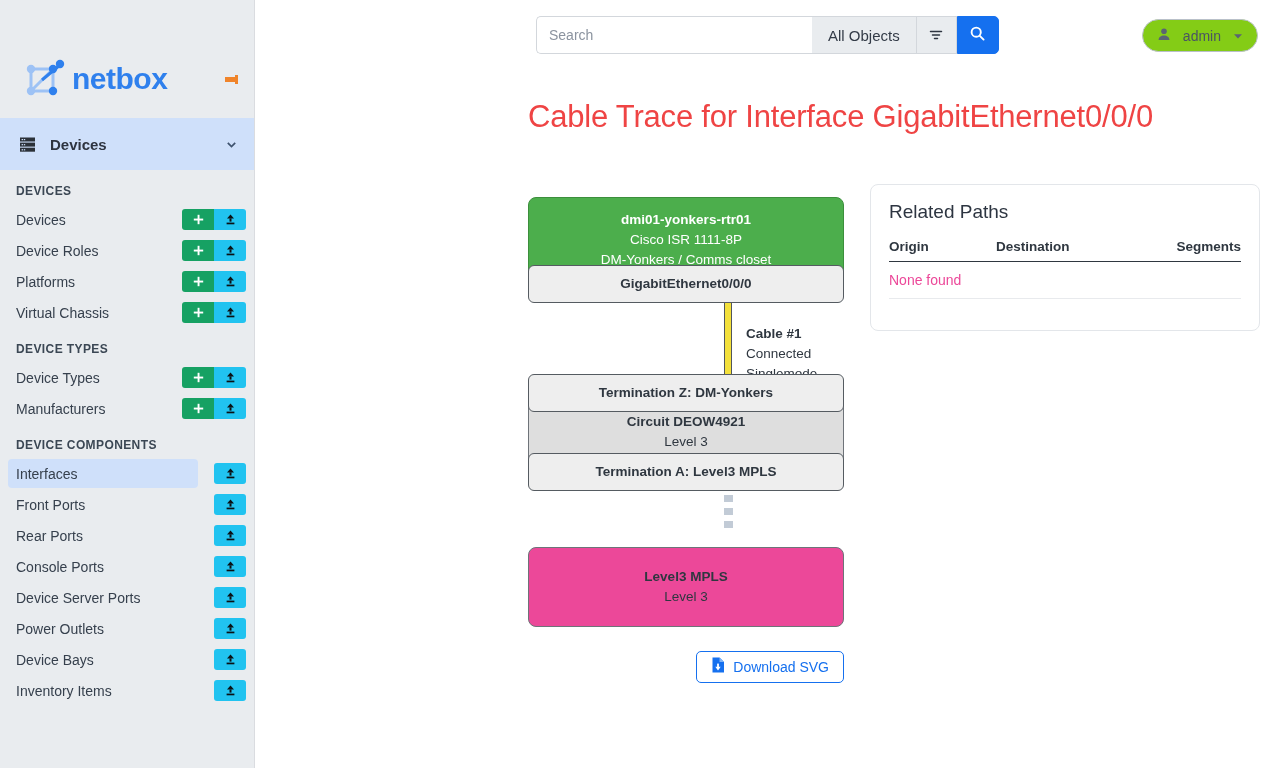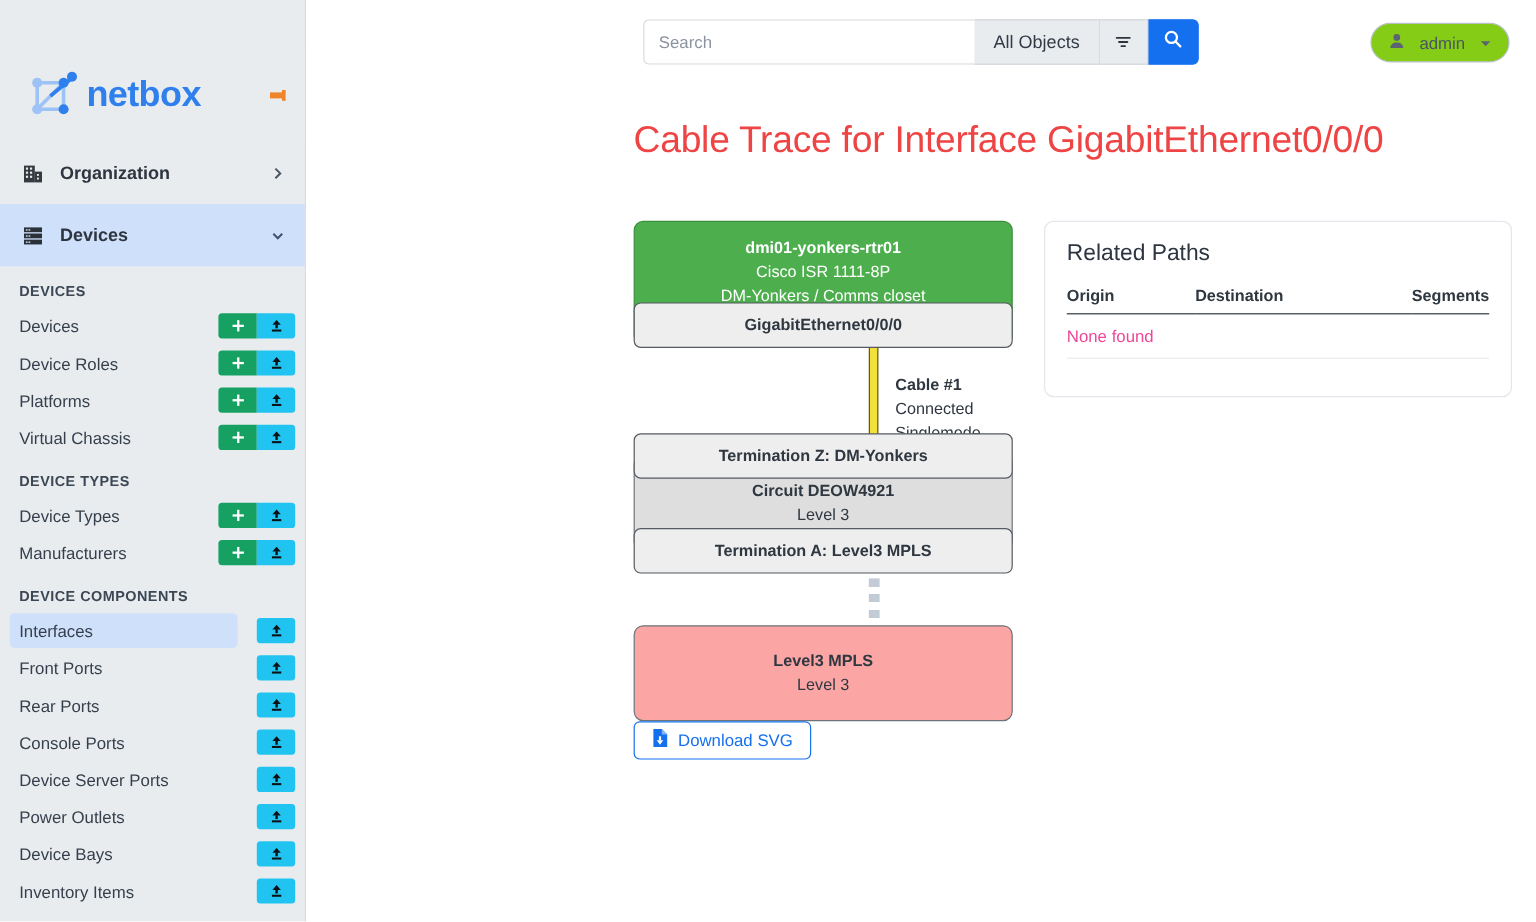--- a/index.html
+++ b/index.html
@@ -124,20 +124,21 @@
 
   .content { display: flex; padding: 28px 20px 0 273px; gap: 26px; }
 
   
   .trace { width: 398px; position: relative; }
 
   .node {
     border-radius: 8px; text-align: center;
     display: flex; flex-direction: column; justify-content: center;
     align-items: center;
+    margin-top: 13px;
   }
   .node .n1 { font-size: 13.5px; font-weight: 700; line-height: 20px; }
   .node .n2 { font-size: 13.5px; font-weight: 400; line-height: 20px; }
 
   .device-node {
     height: 104px; background: #4cae4c; color: #fff;
     border: 1px solid #3c8f3c; padding-bottom: 18px;
   }
   .term-box {
     width: 316px; margin: -36px auto 0 auto;
@@ -171,27 +172,27 @@
   .term-over-top { margin: -19px auto 0 auto; }
 
   .dashed-seg { height: 43px; position: relative; }
   .dashed-line {
     position: absolute; left: 196px; top: 4px; width: 9px; height: 36px;
     background: repeating-linear-gradient(
       to bottom, #c2cbd6 0px, #c2cbd6 7px, transparent 7px, transparent 13px);
   }
 
   .provider-node {
-    height: 80px; background: #fca5a5;
+    height: 80px; background: #ec4899;
     border: 1px solid #6e7379; border-radius: 8px;
     color: #2f3740;
     text-align: center;
   }
 
-  .dl-wrap { display: flex; justify-content: flex-start; }
+  .dl-wrap { display: flex; justify-content: flex-end; margin-top: 24px; }
   .dl-btn {
     display: inline-flex; align-items: center; gap: 8px;
     height: 32px; padding: 0 14px;
     border: 1px solid #1570ef; border-radius: 5px;
     color: #1570ef; background: #fff; font-size: 14px; cursor: pointer;
   }
   .trace-done {
     text-align: center; color: #2e7d32;
     font-size: 32px; font-weight: 400; margin-top: 30px;
   }
@@ -239,42 +240,20 @@
       </span>
       <span class="logo-text">netbox</span>
       <span class="pin-icon">
         <svg width="18" height="18" viewBox="0 0 18 18">
           <rect x="3" y="7" width="11" height="5" fill="#f0842a"></rect>
           <rect x="13" y="5" width="3" height="9" fill="#f0842a"></rect>
         </svg>
       </span>
     </div>
 
-    <div class="nav-group">
-      <span class="g-icon">
-        <svg width="17" height="17" viewBox="0 0 17 17" fill="#343a40">
-          <rect x="1" y="2" width="9" height="14"></rect>
-          <rect x="10" y="7" width="6" height="9"></rect>
-          <rect x="2.6" y="3.6" width="1.8" height="1.8" fill="#e9ecef"></rect>
-          <rect x="6" y="3.6" width="1.8" height="1.8" fill="#e9ecef"></rect>
-          <rect x="2.6" y="7" width="1.8" height="1.8" fill="#e9ecef"></rect>
-          <rect x="6" y="7" width="1.8" height="1.8" fill="#e9ecef"></rect>
-          <rect x="2.6" y="10.4" width="1.8" height="1.8" fill="#e9ecef"></rect>
-          <rect x="6" y="10.4" width="1.8" height="1.8" fill="#e9ecef"></rect>
-          <rect x="11.8" y="9" width="1.6" height="1.6" fill="#e9ecef"></rect>
-          <rect x="11.8" y="12" width="1.6" height="1.6" fill="#e9ecef"></rect>
-        </svg>
-      </span>
-      <span class="g-label">Organization</span>
-      <span class="g-chev">
-        <svg width="13" height="13" viewBox="0 0 13 13" fill="none" stroke="#4a5568" stroke-width="1.7">
-          <polyline points="4.5,2.5 8.5,6.5 4.5,10.5"></polyline>
-        </svg>
-      </span>
-    </div>
 
     <div class="nav-group active">
       <span class="g-icon">
         <svg width="17" height="17" viewBox="0 0 17 17" fill="#2b3138">
           <rect x="1" y="1.5" width="15" height="4"></rect>
           <rect x="1" y="6.6" width="15" height="4"></rect>
           <rect x="1" y="11.7" width="15" height="4"></rect>
           <rect x="2.6" y="3" width="1.4" height="1.2" fill="#cfe0fa"></rect>
           <rect x="4.8" y="3" width="1.4" height="1.2" fill="#cfe0fa"></rect>
           <rect x="2.6" y="8.1" width="1.4" height="1.2" fill="#cfe0fa"></rect>

